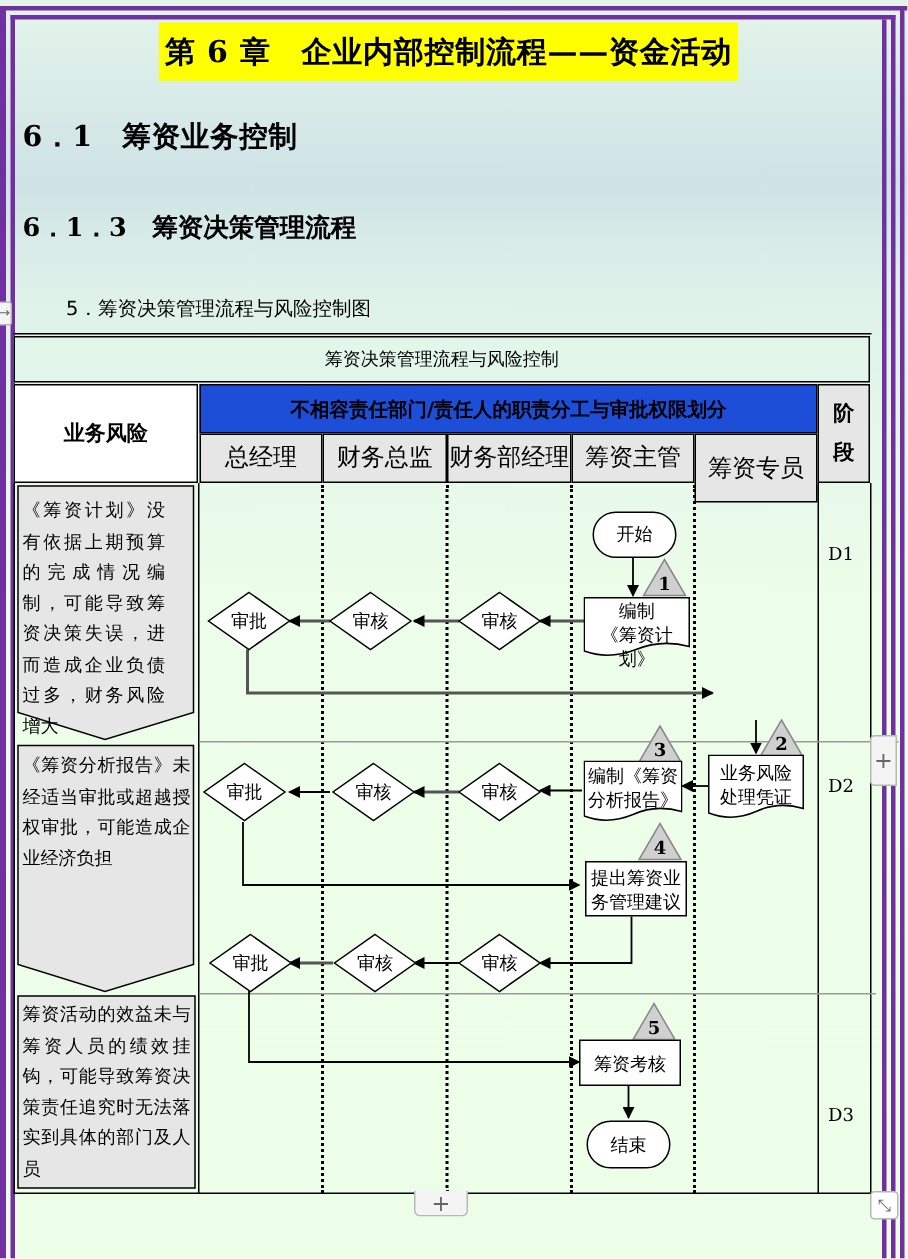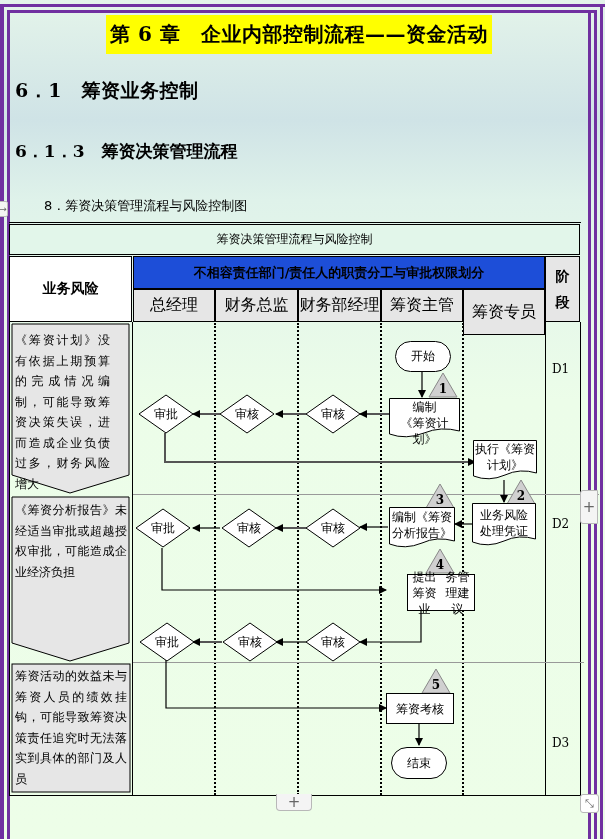--- a/index.html
+++ b/index.html
@@ -94,21 +94,21 @@
   <div class="frame-line" style="left:0;top:4px;width:605px;height:3px"></div>
   <div class="frame-line" style="left:7px;top:10px;width:590px;height:3px"></div>
   <div class="frame-line" style="left:594px;top:10px;width:3px;height:829px"></div>
   <div class="frame-line" style="left:600px;top:4px;width:3px;height:835px"></div>
   <div class="frame-line" style="left:588px;top:13px;width:3px;height:826px"></div>
   <div class="frame-line" style="left:10px;top:16px;width:581px;height:3px;opacity:0"></div>
 
   <div class="chapter-title">第 6 章　企业内部控制流程——资金活动</div>
   <div class="h1">6．1　筹资业务控制</div>
   <div class="h2">6．1．3　筹资决策管理流程</div>
-  <div class="h3">8．筹资决策管理流程与风险控制图</div>
+  <div class="h3">5．筹资决策管理流程与风险控制图</div>
 
   <div class="ctrl-btn" style="left:-2px;top:201px;width:10px;height:16px;font-size:9px;border-radius:2px">→</div>
 
   <div>
     <div class="tbl-outer" style="border:none;border-top:1px solid #000"></div>
     <div class="cell t-title" style="left:9px;top:224px;width:571px;height:31px">筹资决策管理流程与风险控制</div>
     <div class="cell t-risk-head" style="left:9px;top:256px;width:123px;height:66px">业务风险</div>
     <div class="cell t-head" style="left:133px;top:256px;width:412px;height:33px">不相容责任部门/责任人的职责分工与审批权限划分</div>
     <div class="cell t-stage" style="left:545px;top:256px;width:35px;height:66px;flex-direction:column">
       <span>阶</span>
@@ -219,49 +219,40 @@
 
   <div class="doc-shape" style="left:389px;top:398px;width:71px;height:42px">
     <svg width="71" height="42">
         <path d="M0.5,0.5 H70.5 V33 Q52,28 35,35 Q17,42 0.5,36 Z" fill="#fff" stroke="#000" stroke-width="1"></path>
       </svg>
     <div class="doc-text" style="top:1px">
       <div>编制</div>
       <div>《筹资计划》</div>
     </div>
   </div>
-  <div class="doc-shape" style="left:473px;top:440px;width:64px;height:42px">
-    <svg width="64" height="42">
-        <path d="M0.5,0.5 H63.5 V33 Q47,28 32,35 Q16,42 0.5,36 Z" fill="#fff" stroke="#000" stroke-width="1"></path>
-      </svg>
-    <div class="doc-text" style="top:1px">
-      <div>执行《筹资</div>
-      <div>计划》</div>
-    </div>
-  </div>
   <div class="doc-shape" style="left:472px;top:503px;width:64px;height:45px">
     <svg width="64" height="45">
         <path d="M0.5,0.5 H63.5 V36 Q47,31 32,38 Q16,45 0.5,39 Z" fill="#fff" stroke="#000" stroke-width="1"></path>
       </svg>
     <div class="doc-text" style="top:4px">
       <div>业务风险</div>
       <div>处理凭证</div>
     </div>
   </div>
   <div class="doc-shape" style="left:389px;top:507px;width:66px;height:43px">
     <svg width="66" height="43">
         <path d="M0.5,0.5 H65.5 V34 Q48,29 33,36 Q16,43 0.5,37 Z" fill="#fff" stroke="#000" stroke-width="1"></path>
       </svg>
     <div class="doc-text" style="top:2px">
       <div>编制《筹资</div>
       <div>分析报告》</div>
     </div>
   </div>
 
-  <div class="proc" style="left:407px;top:574px;width:68px;height:37px;">
+  <div class="proc" style="left:390px;top:574px;width:68px;height:37px;flex-direction:column">
     <div>提出筹资业</div>
     <div>务管理建议</div>
   </div>
   <div class="proc" style="left:386px;top:693px;width:68px;height:31px">筹资考核</div>
 
   <div class="terminal" style="left:391px;top:747px;width:56px;height:32px">结束</div>
 
   <div class="diamond-wrap" style="left:138px;top:394px">
     <svg width="56" height="40">
         <polygon points="28,1 55,20 28,39 1,20" fill="#fff" stroke="#000" stroke-width="1"></polygon>

